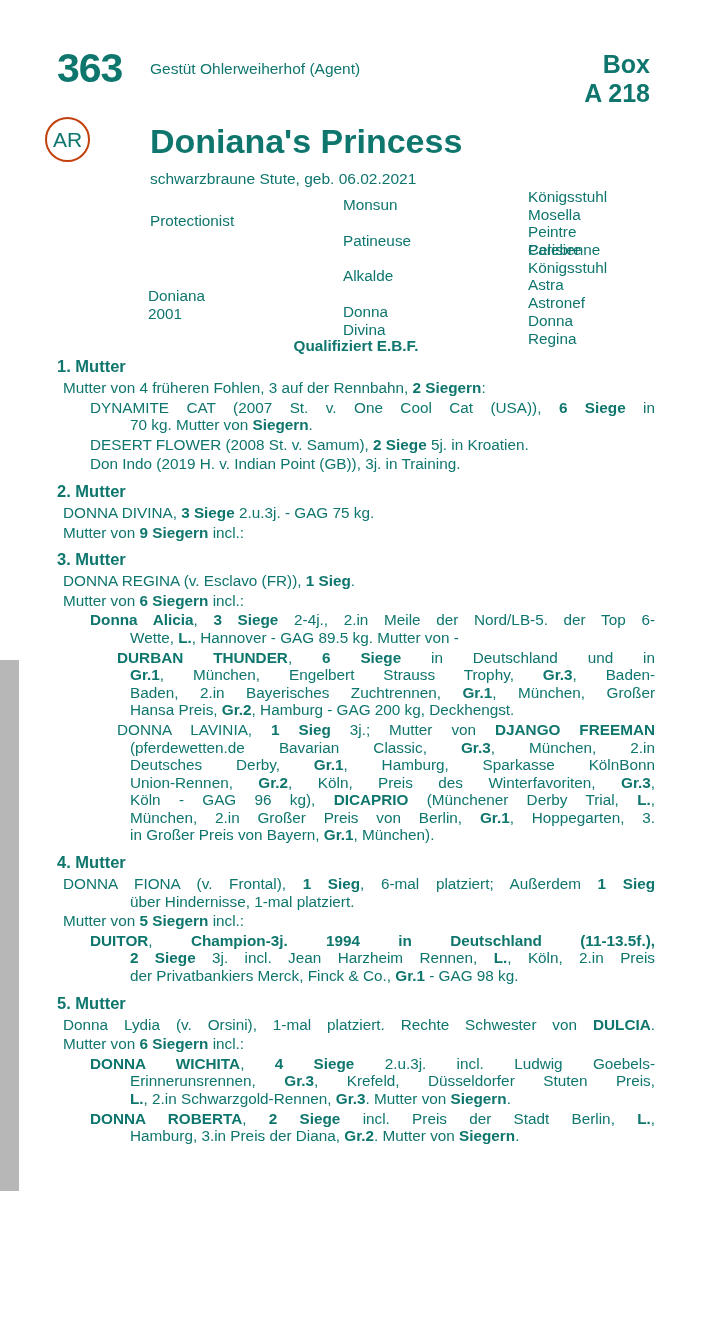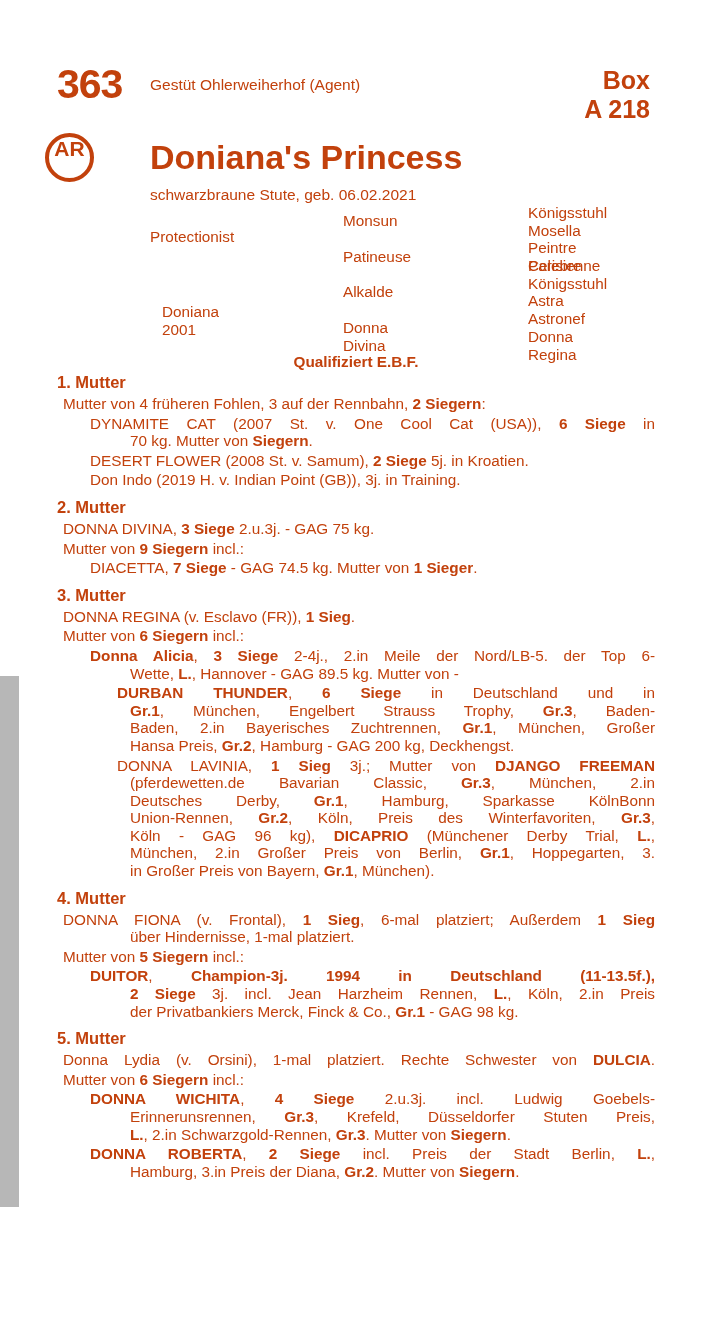--- a/index.html
+++ b/index.html
@@ -1,32 +1,32 @@
 <!DOCTYPE html>
 <html><head>
 <meta charset="utf-8">
 <style>
   html,body{margin:0;padding:0;background:#fff;}
   .page{position:relative;width:709px;height:1191px;background:#ffffff;overflow:hidden;
-        font-family:"Liberation Sans",sans-serif;color:#c2410c;margin-top:16px;}
+        font-family:"Liberation Sans",sans-serif;color:#0f766e;}
   .scan-strip{position:absolute;left:0;top:660px;width:19px;height:669px;background:#b7b7b7;}
 
   
   .lot{position:absolute;left:57px;top:48px;font-size:41px;font-weight:bold;line-height:1;letter-spacing:-1px;}
   .consignor{position:absolute;left:150px;top:60px;font-size:15.5px;}
   .boxwrap{position:absolute;right:59px;top:50px;text-align:right;font-weight:bold;font-size:25px;line-height:29px;}
-  .brand{position:absolute;left:45px;top:117px;width:41px;height:41px;border:4px solid #c2410c;border-radius:50%;
-         display:flex;justify-content:center;font-weight:bold;font-size:21px;}
+  .brand{position:absolute;left:45px;top:117px;width:41px;height:41px;border:2px solid #c2410c;border-radius:50%;
+         display:flex;align-items:center;justify-content:center;font-weight:normal;font-size:21px;}
   .horse-name{position:absolute;left:150px;top:124px;font-size:34px;font-weight:bold;line-height:1;}
   .horse-desc{position:absolute;left:150px;top:170px;font-size:15.5px;}
 
   
   .ped{position:absolute;left:0;top:0;font-size:15.3px;line-height:17.7px;}
   .p-sire{position:absolute;left:150px;top:212px;}
-  .p-dam{position:absolute;left:162px;top:287px;}
+  .p-dam{position:absolute;left:148px;top:287px;}
   .p-g2{position:absolute;left:343px;}
   .p-g2-0{top:196px}.p-g2-1{top:232px}.p-g2-2{top:267px}.p-g2-3{top:303px}
   .p-g3{position:absolute;left:528px;}
   .p-g3-0{top:188px}.p-g3-1{top:206px}.p-g3-2{top:223px}.p-g3-3{top:241px}
   .p-g3-4{top:259px}.p-g3-5{top:276px}.p-g3-6{top:294px}.p-g3-7{top:312px}
   .qualifier{position:absolute;left:57px;top:337px;width:598px;text-align:center;font-weight:bold;font-size:15.3px;}
 
   
   .sections{position:absolute;left:57px;top:356px;width:598px;}
   .sec-heading{font-weight:bold;font-size:16.5px;line-height:20px;margin:8px 0 3px 0;}
@@ -103,23 +103,20 @@
         </div>
       </div>
       <div class="section">
         <div class="sec-heading">2. Mutter</div>
         <div class="para">
           <div class="line ind0"><span>DONNA DIVINA, </span><span class="b">3 Siege</span><span> 2.u.3j. - GAG 75 kg.</span></div>
         </div>
         <div class="para gap">
           <div class="line ind0"><span>Mutter von </span><span class="b">9 Siegern</span><span> incl.:</span></div>
         </div>
-        <div class="para gap">
-          <div class="line ind1"><span>DIACETTA, </span><span class="b">7 Siege</span><span> - GAG 74.5 kg. Mutter von </span><span class="b">1 Sieger</span><span>.</span></div>
-        </div>
       </div>
       <div class="section">
         <div class="sec-heading">3. Mutter</div>
         <div class="para">
           <div class="line ind0"><span>DONNA REGINA (v. Esclavo (FR)), </span><span class="b">1 Sieg</span><span>.</span></div>
         </div>
         <div class="para gap">
           <div class="line ind0"><span>Mutter von </span><span class="b">6 Siegern</span><span> incl.:</span></div>
         </div>
         <div class="para gap">

